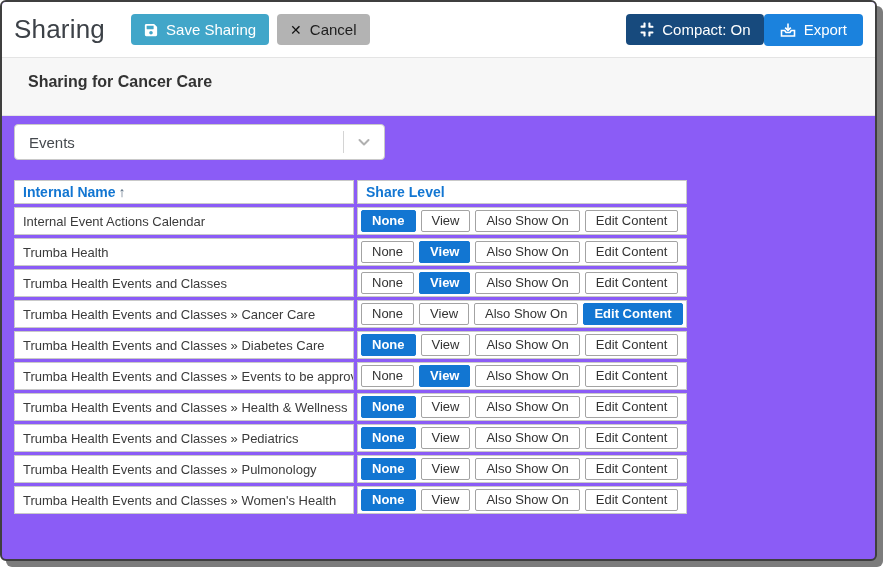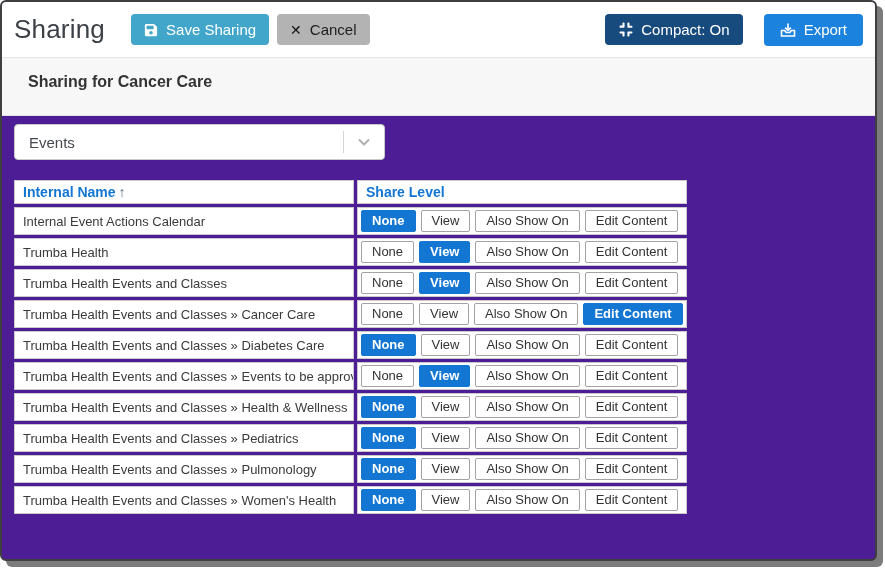--- a/index.html
+++ b/index.html
@@ -2,21 +2,21 @@
 <html><head>
 <meta charset="utf-8">
 <style>
   * { box-sizing: border-box; margin: 0; padding: 0; }
   html, body { width: 885px; height: 568px; background: #fff; overflow: hidden; }
   body { font-family: "Liberation Sans", "DejaVu Sans", sans-serif; }
 
   .frame {
     position: absolute; top: 0; left: 0;
     width: 877px; height: 561px;
-    background: #4c1d95;
+    background: #8b5cf6;
     border: 2px solid #3f3f3f;
     border-radius: 6px;
     box-shadow: 6px 6px 0 #7c7c7c;
     overflow: hidden;
   }
 
   
   .topbar {
     height: 55px;
     display: flex; align-items: center;
@@ -29,21 +29,21 @@
   }
   .btn {
     display: inline-flex; align-items: center; gap: 8px;
     border: none; border-radius: 4px;
     font-family: inherit; font-size: 15px;
     padding: 8px 13px; cursor: pointer; line-height: 1;
   }
   .btn-save { background: #41a6c9; color: #fff; margin-right: 8px; }
   .btn-cancel { background: #b3b3b3; color: #1d1d1d; }
   .btn-cancel .x-glyph { font-weight: 700; font-size: 14px; color: #111; }
-  .right-group { margin-left: auto; display: flex; align-items: center; gap: 21px; }
+  .right-group { margin-left: auto; display: flex; align-items: center; }
   .btn-compact { background: #174a7d; color: #fff; }
   .btn-export { background: #1b82dd; color: #fff; padding: 8px 16px; }
   .btn svg { display: block; }
 
   
   .subheader {
     background: #f7f7f7;
     border-top: 1px solid #e4e4e4;
     border-bottom: 1px solid #e4e4e4;
     padding: 15px 26px 17px;

